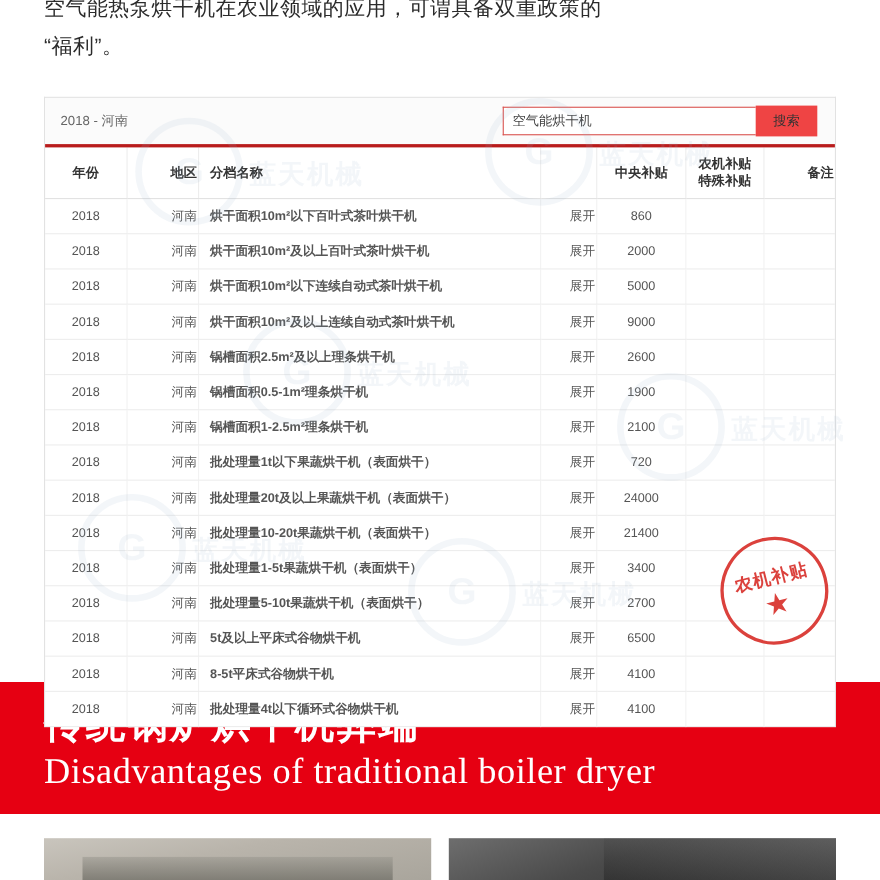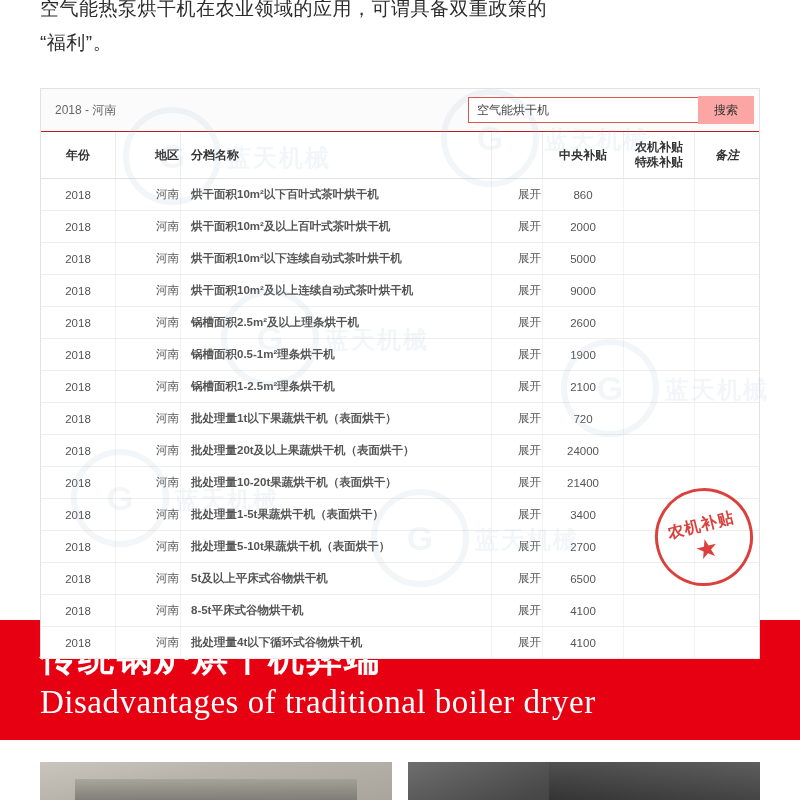--- a/index.html
+++ b/index.html
@@ -41,32 +41,32 @@
     border: 1px solid #e2e2e2;
     border-bottom: none;
     background: #fff;
     position: relative;
     z-index: 2;
   }
   .card-head {
     height: 42px;
     display: flex;
     align-items: center;
-    border-bottom: 1px solid #b91c1c;
+    border-bottom: 3px solid #b91c1c;
     background: #fbfbfb;
     padding: 0 0 0 14px;
     position: relative;
   }
   .card-head .region {
     font-size: 12px;
     color: #666;
   }
   .search-wrap {
     position: absolute;
-    right: 5px;
+    right: 16px;
     top: 0;
     height: 42px;
     display: flex;
     align-items: center;
   }
   .search-input {
     width: 230px;
     height: 26px;
     line-height: 26px;
     border: 1px solid #d9534f;
@@ -76,21 +76,21 @@
     padding: 0 8px;
     box-sizing: border-box;
     background: #fff;
     outline: none;
     font-family: "Liberation Sans", sans-serif;
   }
   .search-btn {
     height: 28px;
     min-width: 56px;
     border: none;
-    background: #fca5a5;
+    background: #ef4444;
     color: #333;
     font-size: 12px;
     cursor: pointer;
     font-family: "Liberation Sans", sans-serif;
     padding: 0 12px;
   }
 
   table.grid {
     width: 100%;
     border-collapse: collapse;
@@ -118,21 +118,21 @@
   }
   table.grid th:last-child,
   table.grid td:last-child { border-right: none; }
 
   .c-year   { width: 72px;  text-align: center; }
   .c-region { width: 62px;  text-align: right; }
   .c-name   { width: auto;  text-align: left; padding-left: 10px; font-weight: bold; }
   .c-expand { width: 48px;  text-align: right; color: #666; }
   .c-center { width: 78px;  text-align: center; }
   .c-local  { width: 68px;  text-align: center; }
-  .c-remark { width: 62px;  text-align: center; font-style: italic; }
+  .c-remark { width: 62px;  text-align: right; }
 
   
   .wm {
     position: absolute;
     opacity: 0.12;
     pointer-events: none;
     user-select: none;
     z-index: 5;
   }
   .wm .ring {

